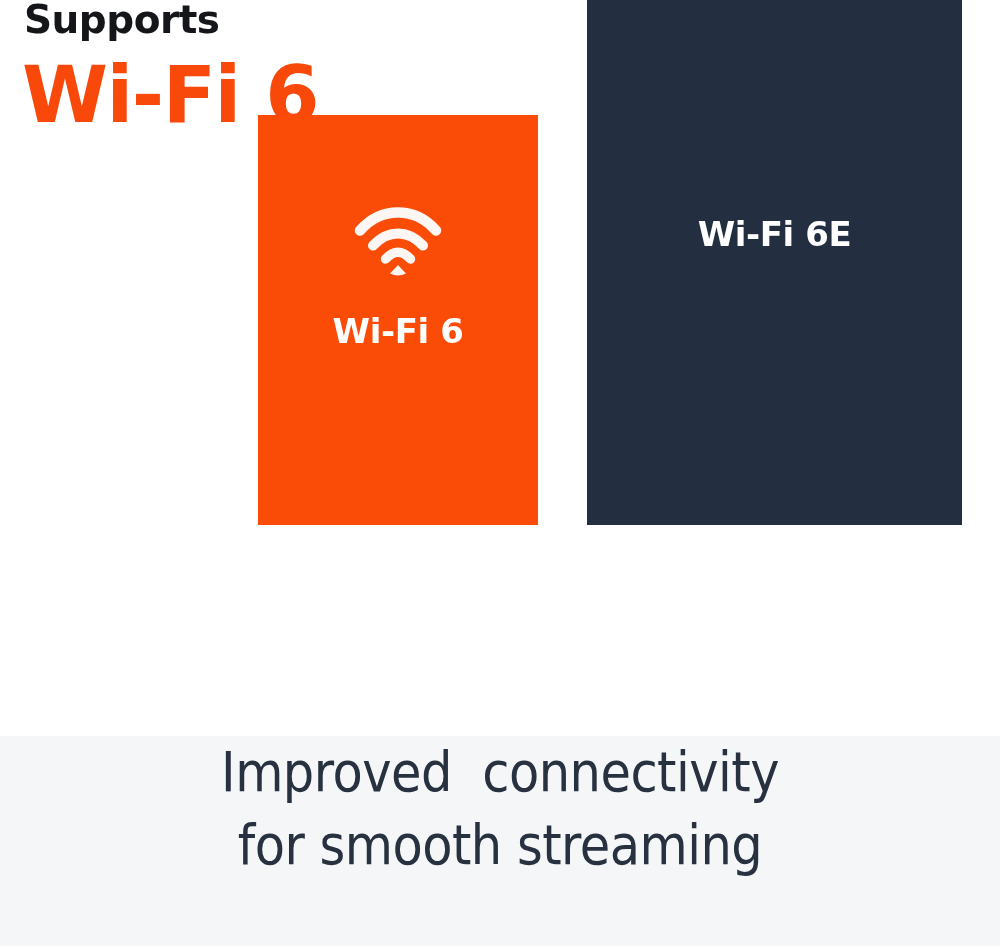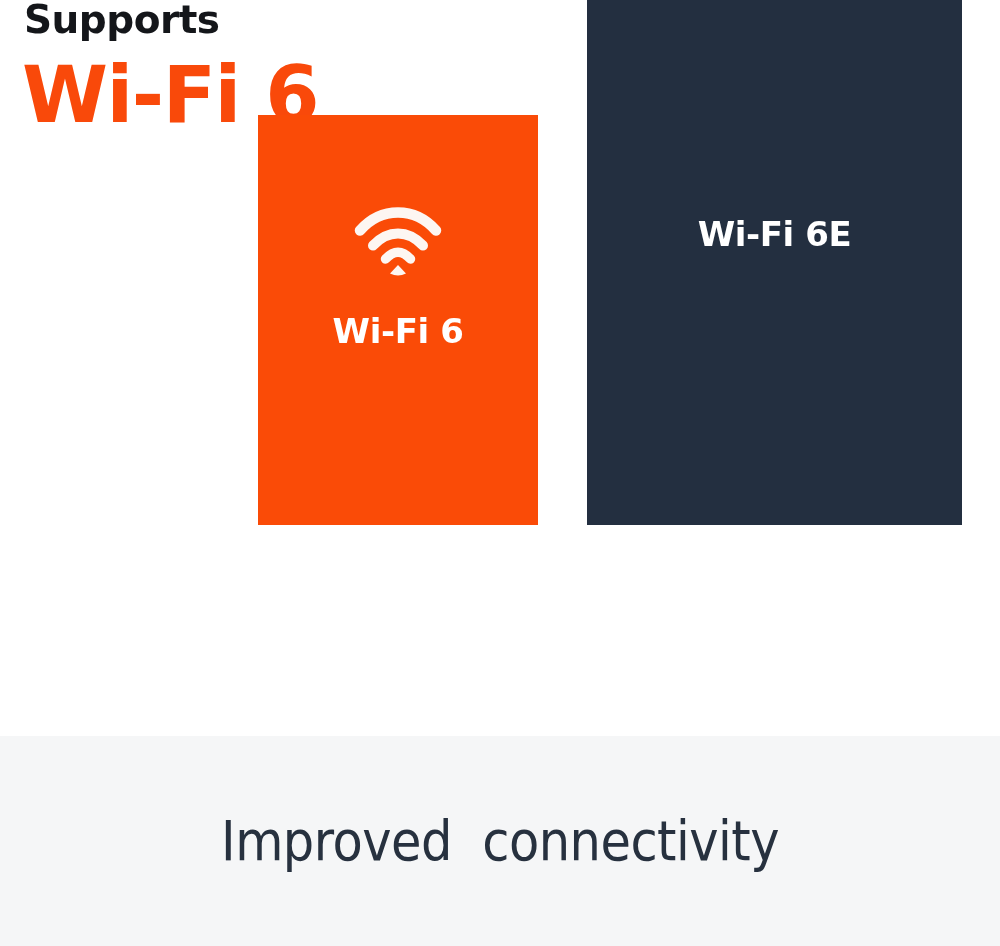--- a/index.html
+++ b/index.html
@@ -105,21 +105,20 @@
   #caption-band {
     position: absolute;
     left: 0;
     top: 736px;
     width: 1000px;
     height: 210px;
     background: #f5f6f7;
     display: flex;
     flex-direction: column;
     align-items: center;
-    justify-content: center;
   }
   .caption-line {
     font-family: "DejaVu Sans Condensed", "Liberation Sans Narrow", "Liberation Sans", sans-serif;
     font-size: 55px;
     font-weight: 400;
     color: #27313f;
     line-height: 1.32;
     letter-spacing: -0.5px;
     white-space: pre;
     text-align: center;
@@ -150,15 +149,16 @@
     </div>
 
     <div class="bar" id="bar-wifi6e" style="background:#232f40;">
       <div class="bar-label">Wi-Fi 6E</div>
     </div>
 
   </div>
 
   <div id="caption-band">
     <div class="caption-line">Improved  connectivity</div>
+    <div class="caption-line">for smooth streaming</div>
   </div>
 
 </div>
 
 </body></html>

